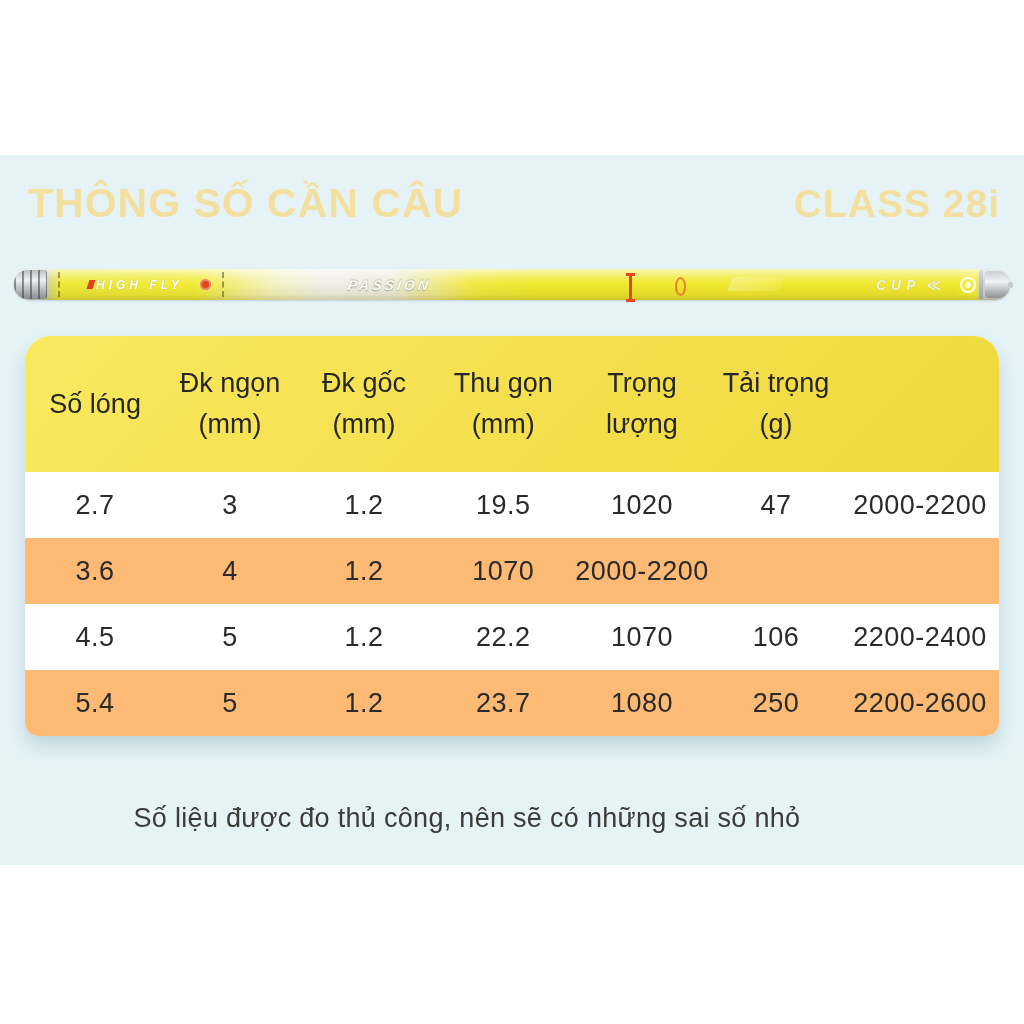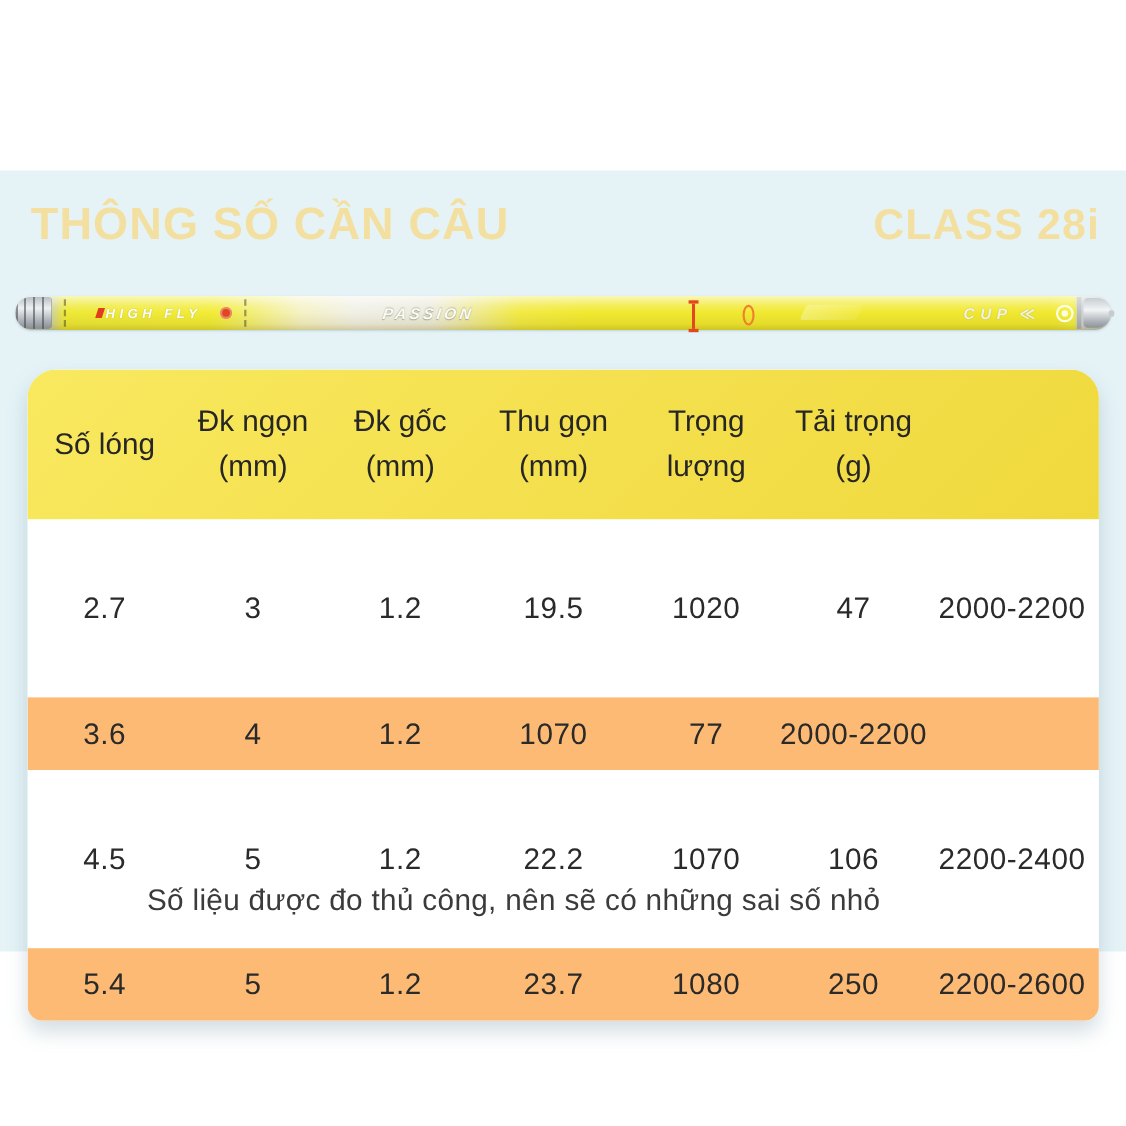--- a/index.html
+++ b/index.html
@@ -119,21 +119,20 @@
     grid-template-columns:14.4% 13.3% 14.2% 14.4% 14.1% 13.4% 16.2%;
     background:linear-gradient(135deg,#f9e95f 0%,#f5e150 45%,#efd93d 100%);
   }
   .th{
     display:flex;flex-direction:column;align-items:center;justify-content:center;
     color:#262626;font-size:27px;font-weight:500;line-height:41px;
   }
   .trow{
     display:grid;height:66px;
     grid-template-columns:14.4% 13.3% 14.2% 14.4% 14.1% 13.4% 16.2%;
-    margin-top:48px;
   }
   .trow.alt{background:#fdba74;}
   .td{
     display:flex;align-items:center;justify-content:center;
     color:#2a2a2a;font-size:27px;letter-spacing:.5px;white-space:nowrap;
   }
   
   .footnote{
     position:absolute;left:0;top:803px;width:934px;text-align:center;
     color:#3b3b3b;font-size:27px;letter-spacing:.3px;
@@ -202,21 +201,20 @@
     <div class="td">19.5</div>
     <div class="td">1020</div>
     <div class="td">47</div>
     <div class="td">2000-2200</div>
   </div>
   <div class="trow alt">
     <div class="td">3.6</div>
     <div class="td">4</div>
     <div class="td">1.2</div>
     <div class="td">1070</div>
-    <div class="td">77</div>
     <div class="td">2000-2200</div>
   </div>
   <div class="trow">
     <div class="td">4.5</div>
     <div class="td">5</div>
     <div class="td">1.2</div>
     <div class="td">22.2</div>
     <div class="td">1070</div>
     <div class="td">106</div>
     <div class="td">2200-2400</div>

